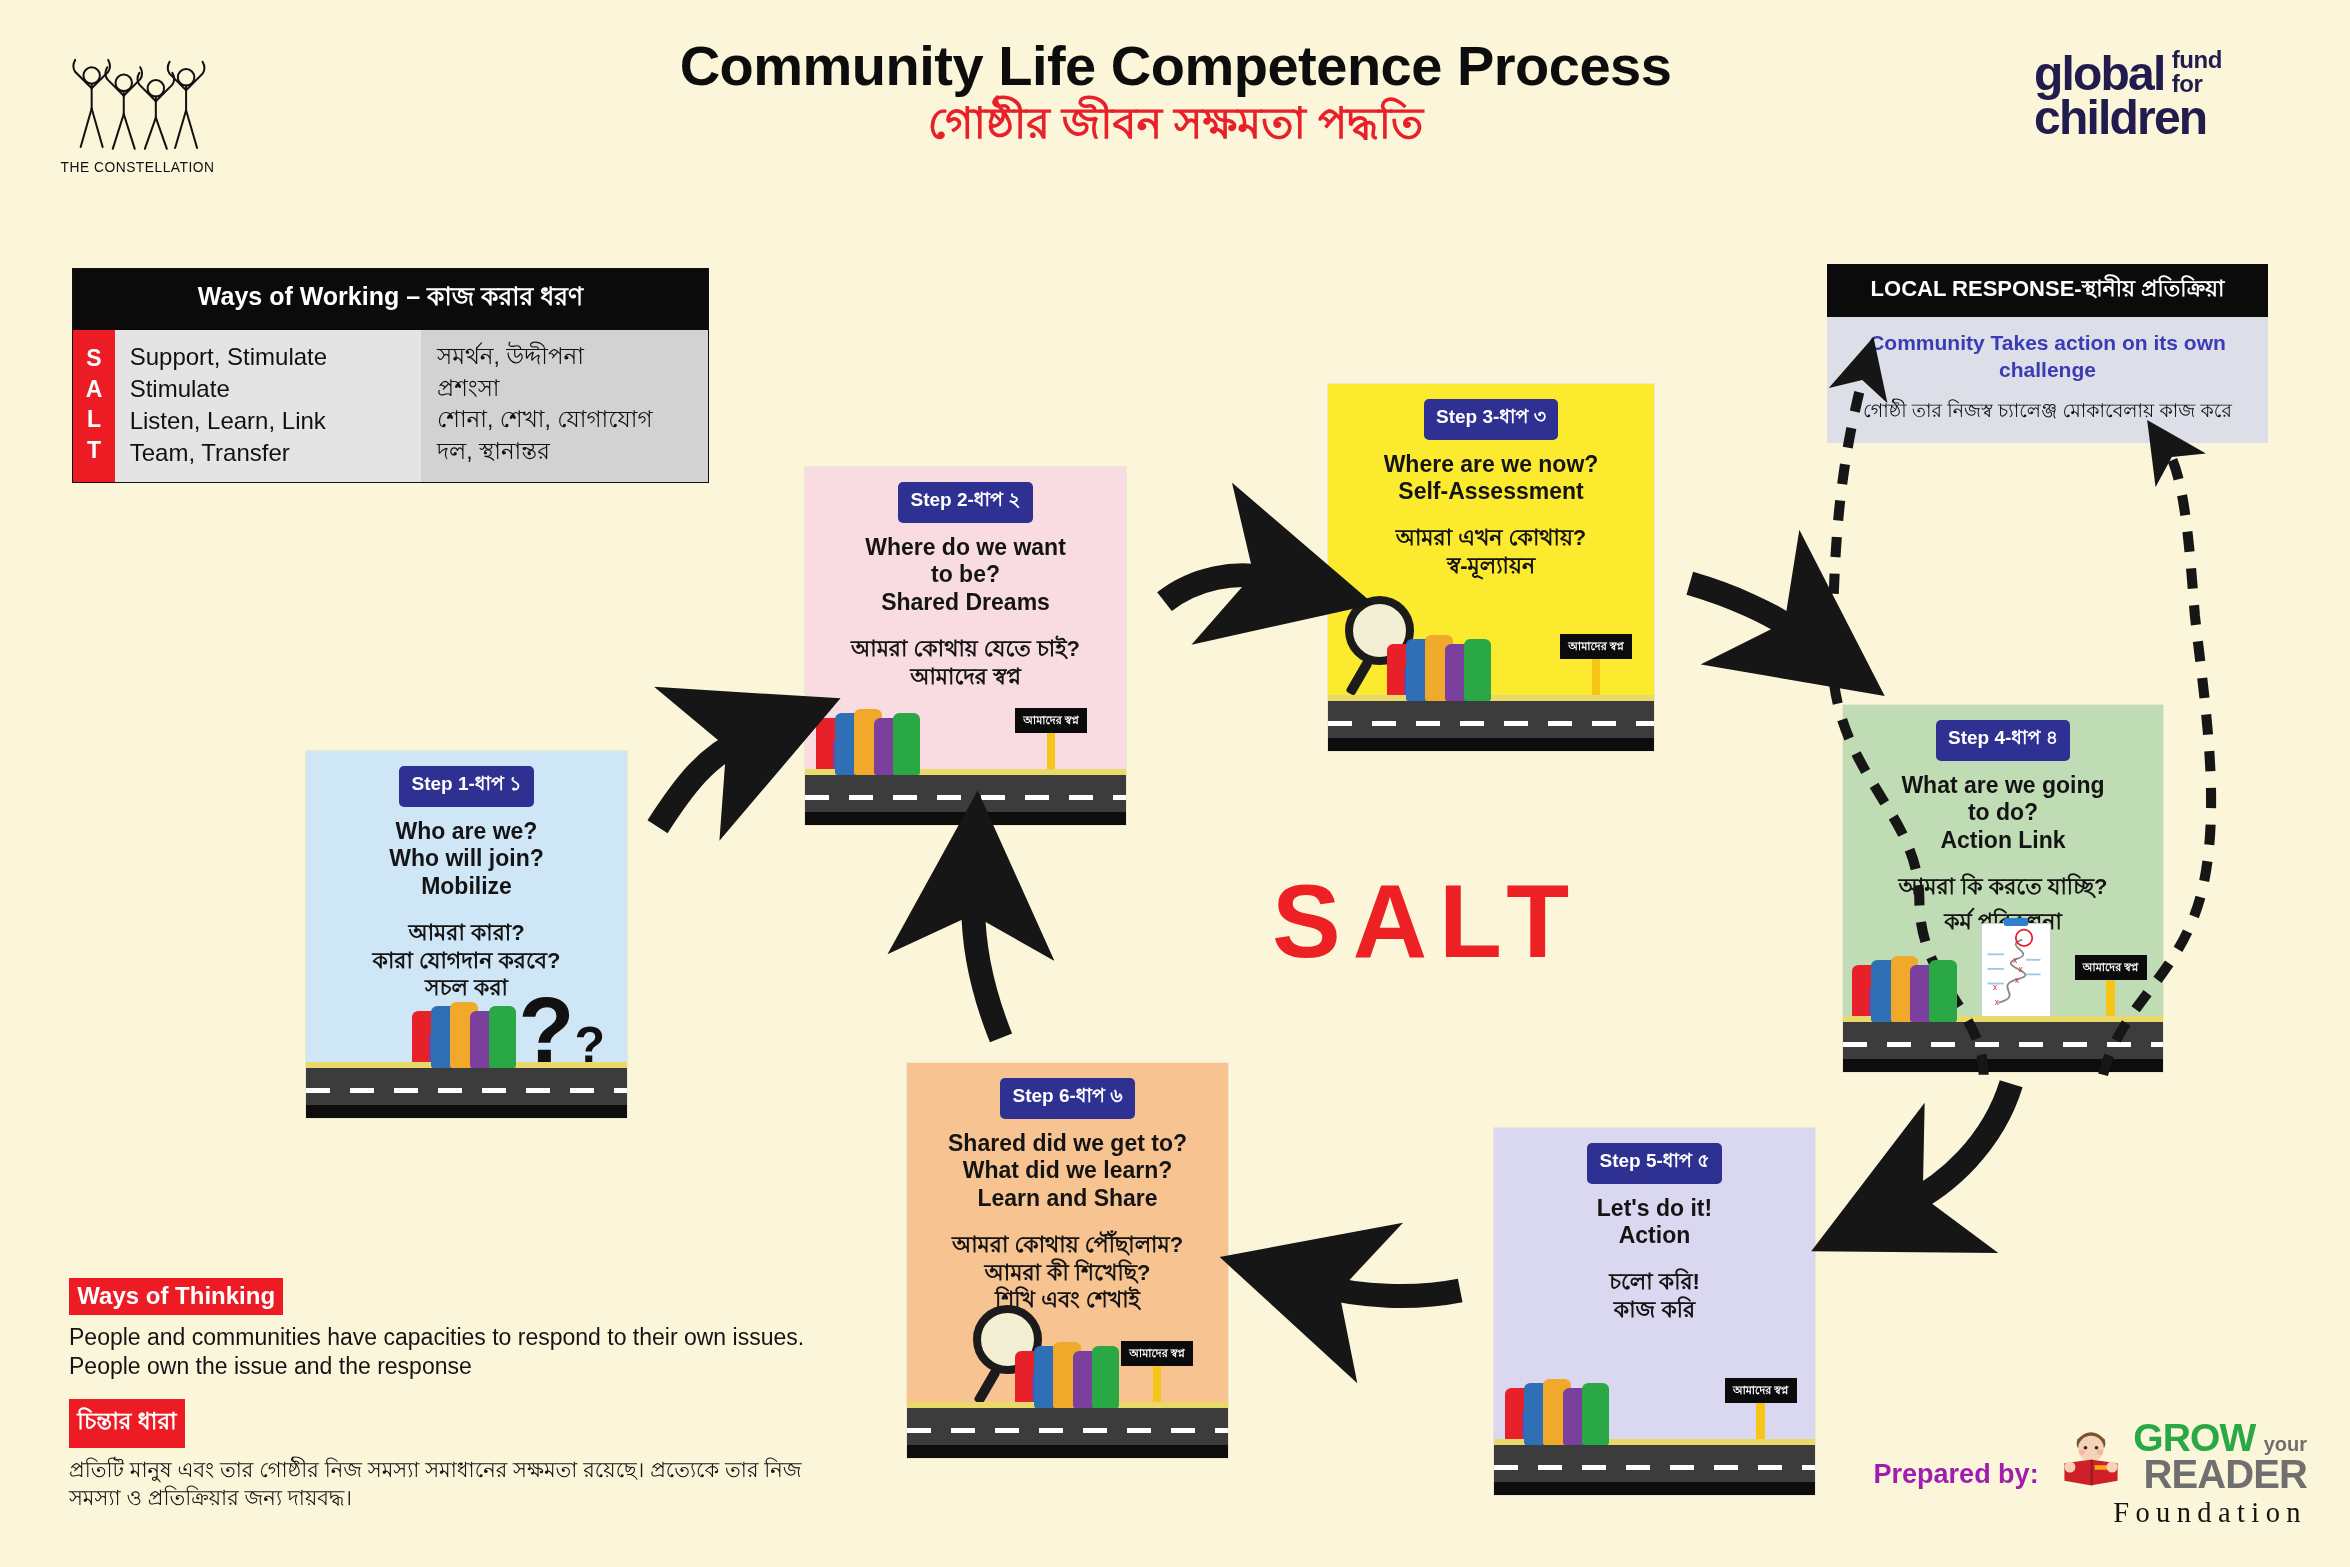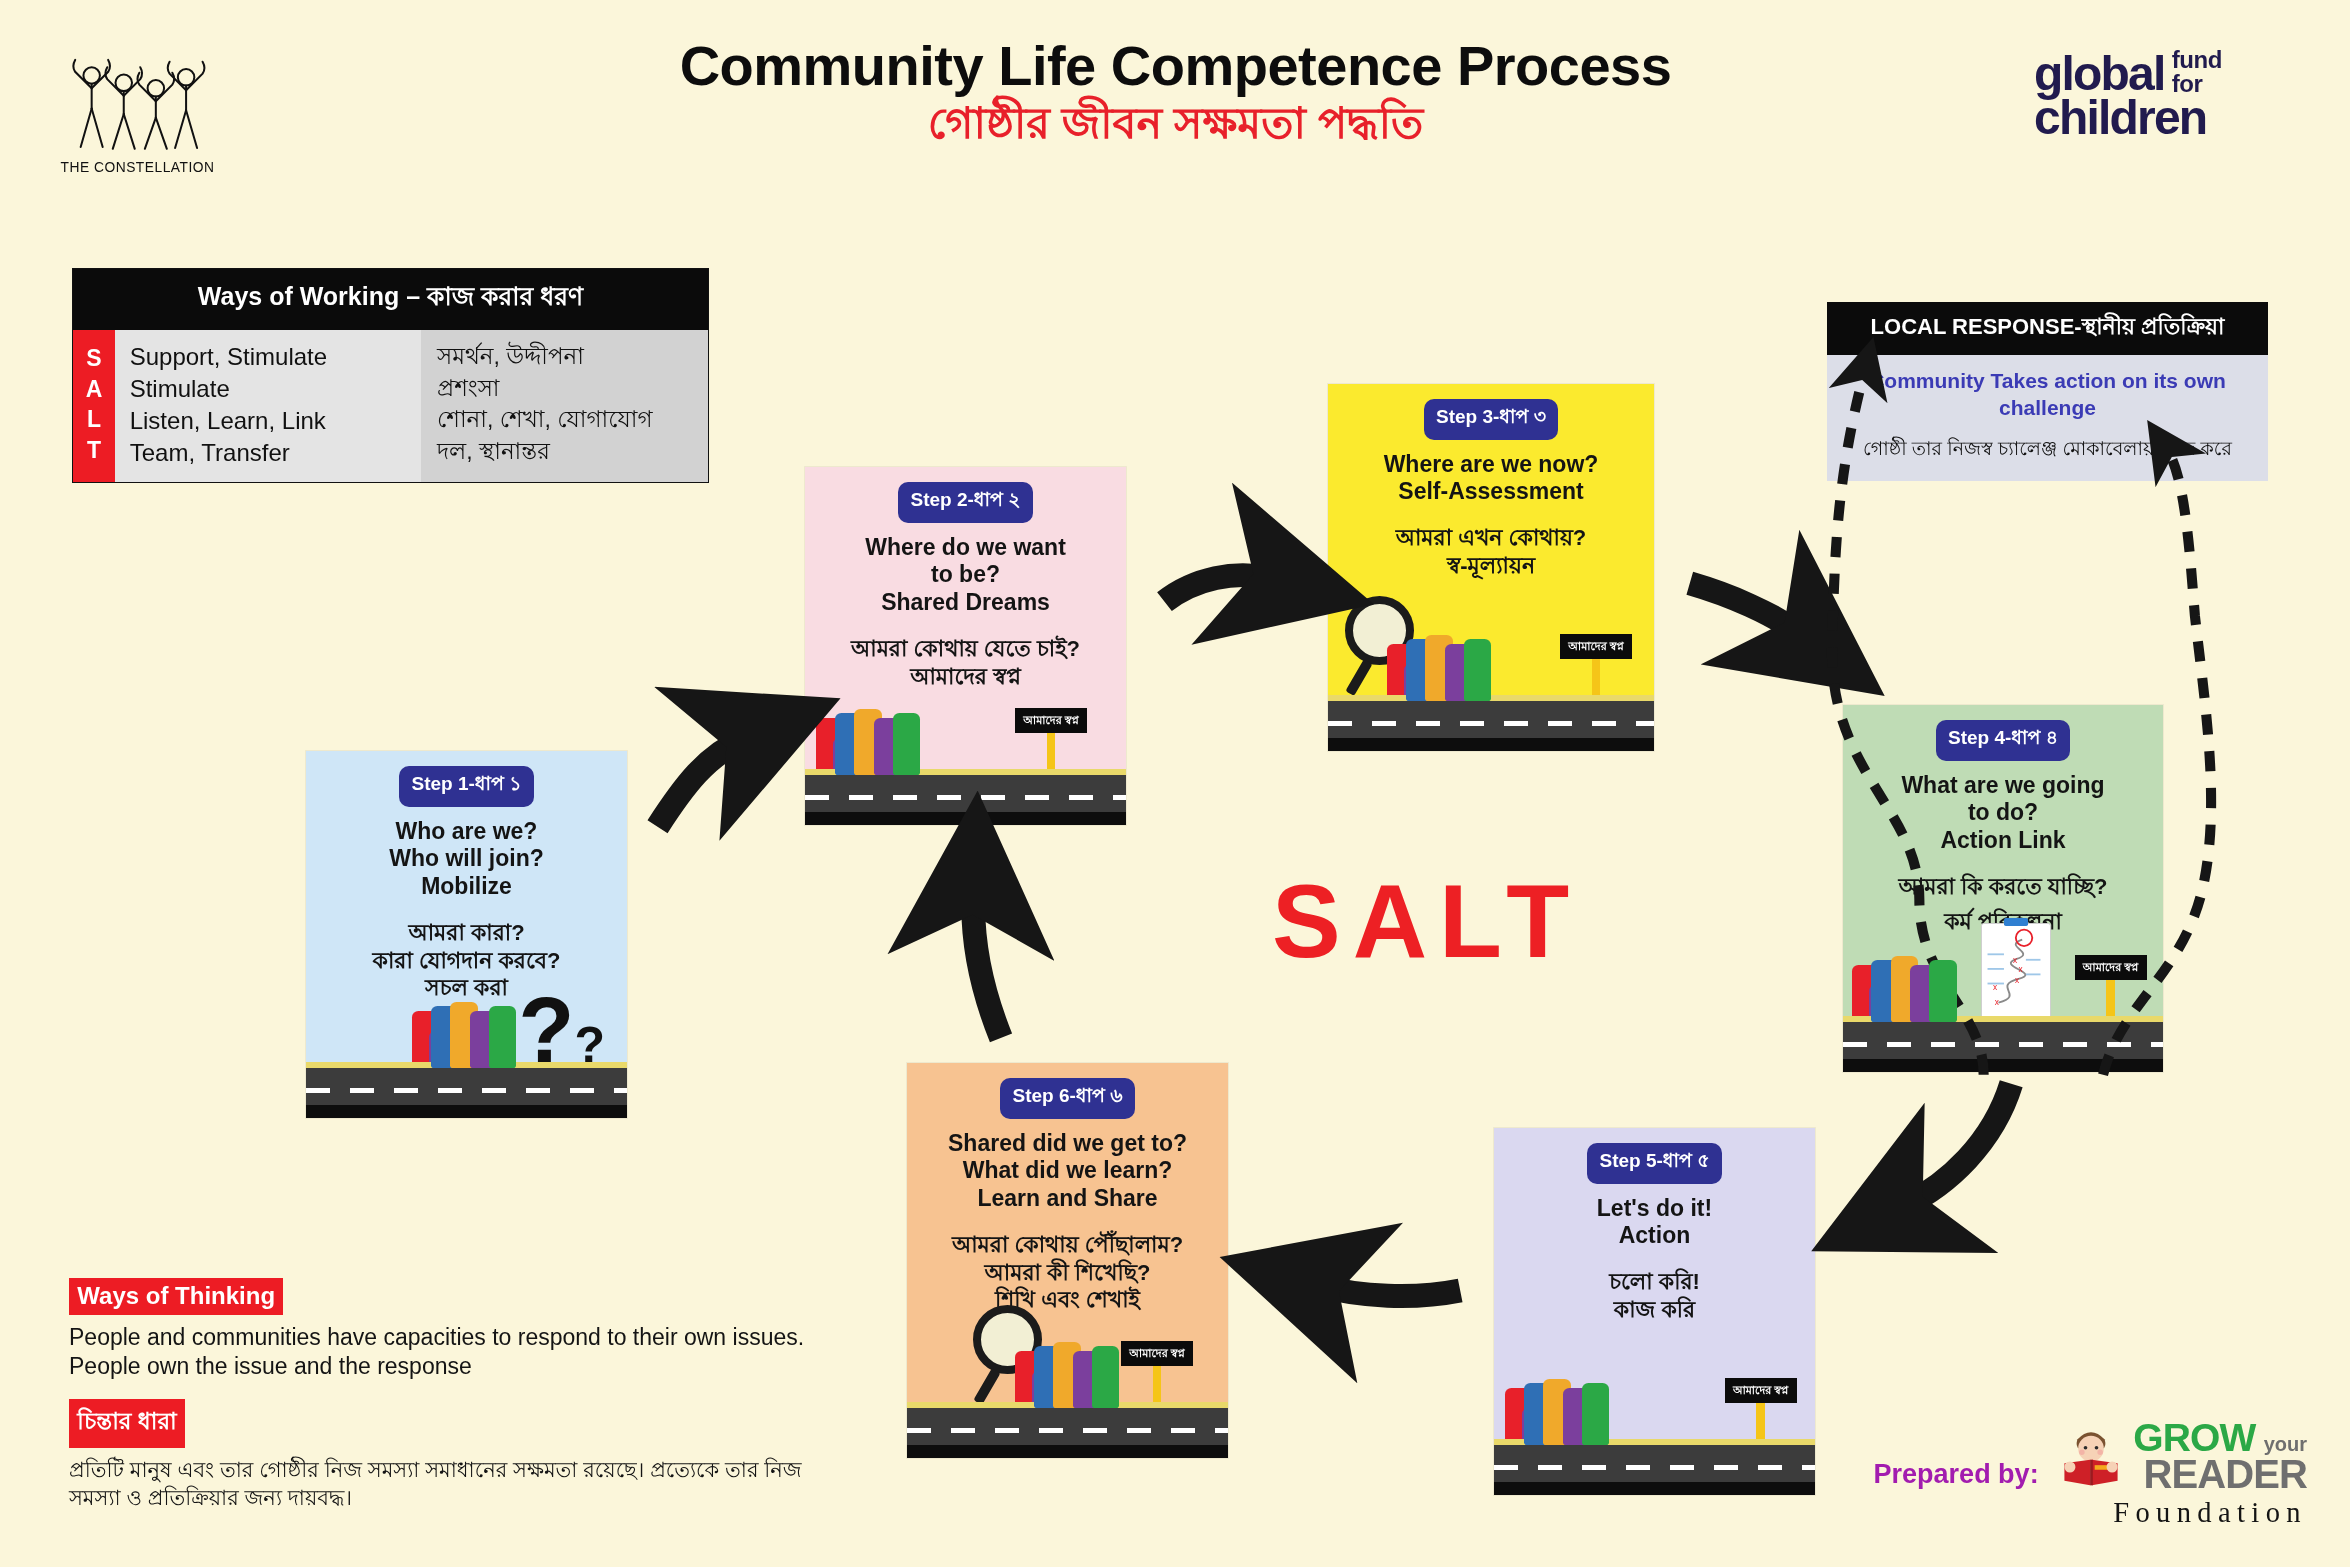--- a/index.html
+++ b/index.html
@@ -36,30 +36,30 @@
   #wow{left:72px;top:268px;width:635px;border:1.8px solid #111;background:#fff;}
   #wow-head{background:#0b0b0b;color:#fff;text-align:center;font-size:25px;font-weight:bold;padding:8.3px 0 10px;}
   #wow-body{display:flex;}
   #wow-salt{background:#ED1C24;color:#fff;width:42px;padding:13px 0 14.7px;text-align:center;
     font-size:23px;font-weight:bold;line-height:1.33;}
   #wow-en{background:#E4E4E4;flex:1;padding:11px 0 13px 14.7px;font-size:24px;line-height:1.33;color:#111;}
   #wow-bn{background:#D2D2D2;width:271px;padding:11px 0 13px 16.5px;font-size:23px;line-height:1.37;color:#111;}
 
   
   #local-response{left:1827px;top:264px;width:441px;}
-  #lr-head{background:#0b0b0b;color:#fff;text-align:center;font-size:22px;font-weight:bold;padding:7.3px 3.7px 9.2px;margin-top:38px;}
+  #lr-head{background:#0b0b0b;color:#fff;text-align:center;font-size:22px;font-weight:bold;padding:7.3px 3.7px 9.2px;}
   #lr-body{background:#DCDEE8;padding:13px 13px 20px;text-align:center;}
   #lr-en{color:#3B3BB5;font-size:21px;font-weight:bold;line-height:1.25;}
   #lr-bn{color:#111;font-size:19px;line-height:1.32;margin-top:14.7px;}
 
   
   .card{box-shadow:0 0 0 0.9px rgba(0,0,0,.06);overflow:hidden;position:absolute;}
   .step-badge{
     display:inline-block;background:#2F3192;color:#fff;font-size:19px;font-weight:bold;
-    padding:3.7px 12px 5.5px;border-radius:10px;margin:0 auto;
+    padding:3.7px 12px 5.5px;border-radius:5px;margin:0 auto;
   }
   .badge-wrap{text-align:center;padding-top:14.7px;}
   .card-en{text-align:center;font-size:23px;font-weight:bold;color:#141414;line-height:1.2;margin-top:11px;}
   .card-bn{text-align:center;font-size:22px;font-weight:bold;color:#141414;line-height:1.25;margin-top:18.4px;}
 
   
   .road{position:absolute;left:0;right:0;bottom:0;height:50px;background:#3C3C3C;}
   .road .curb{position:absolute;left:0;right:0;top:-6.4px;height:6.4px;background:#E9D96A;}
   .road .dashes{position:absolute;left:0;right:0;top:20px;height:4.6px;
      background:repeating-linear-gradient(to right,#fff 0 24px,transparent 24px 44px);}

